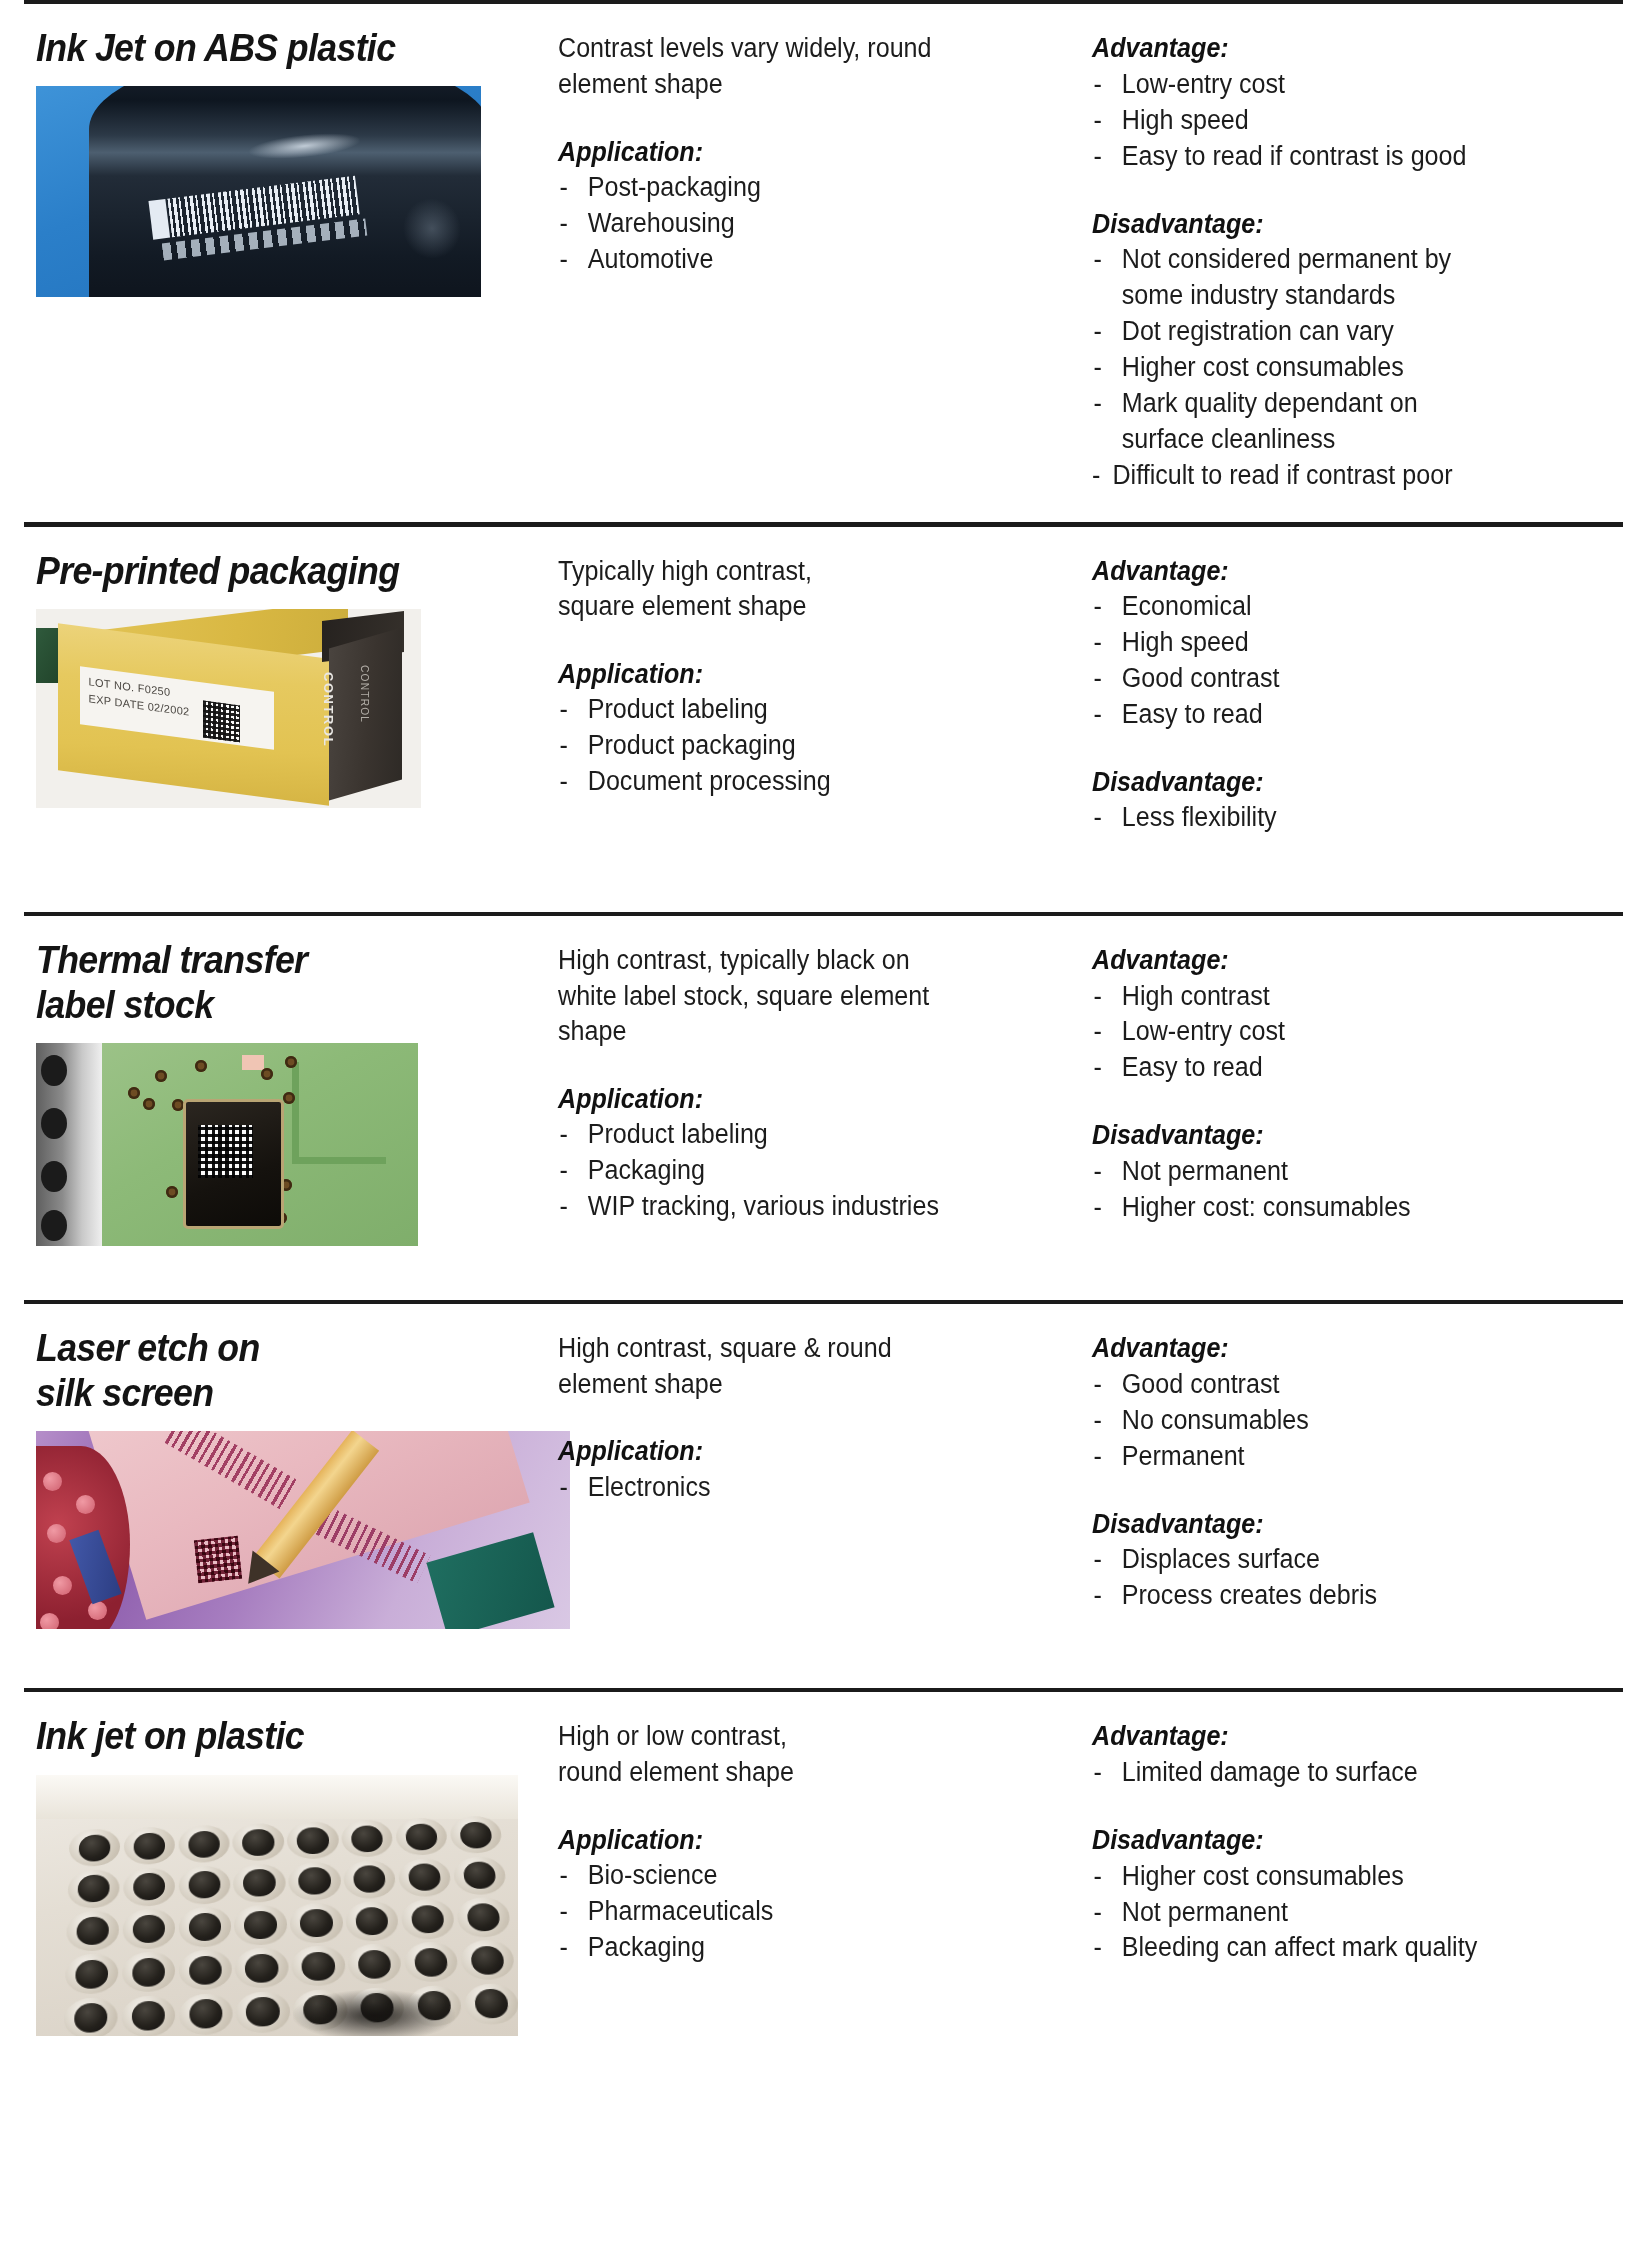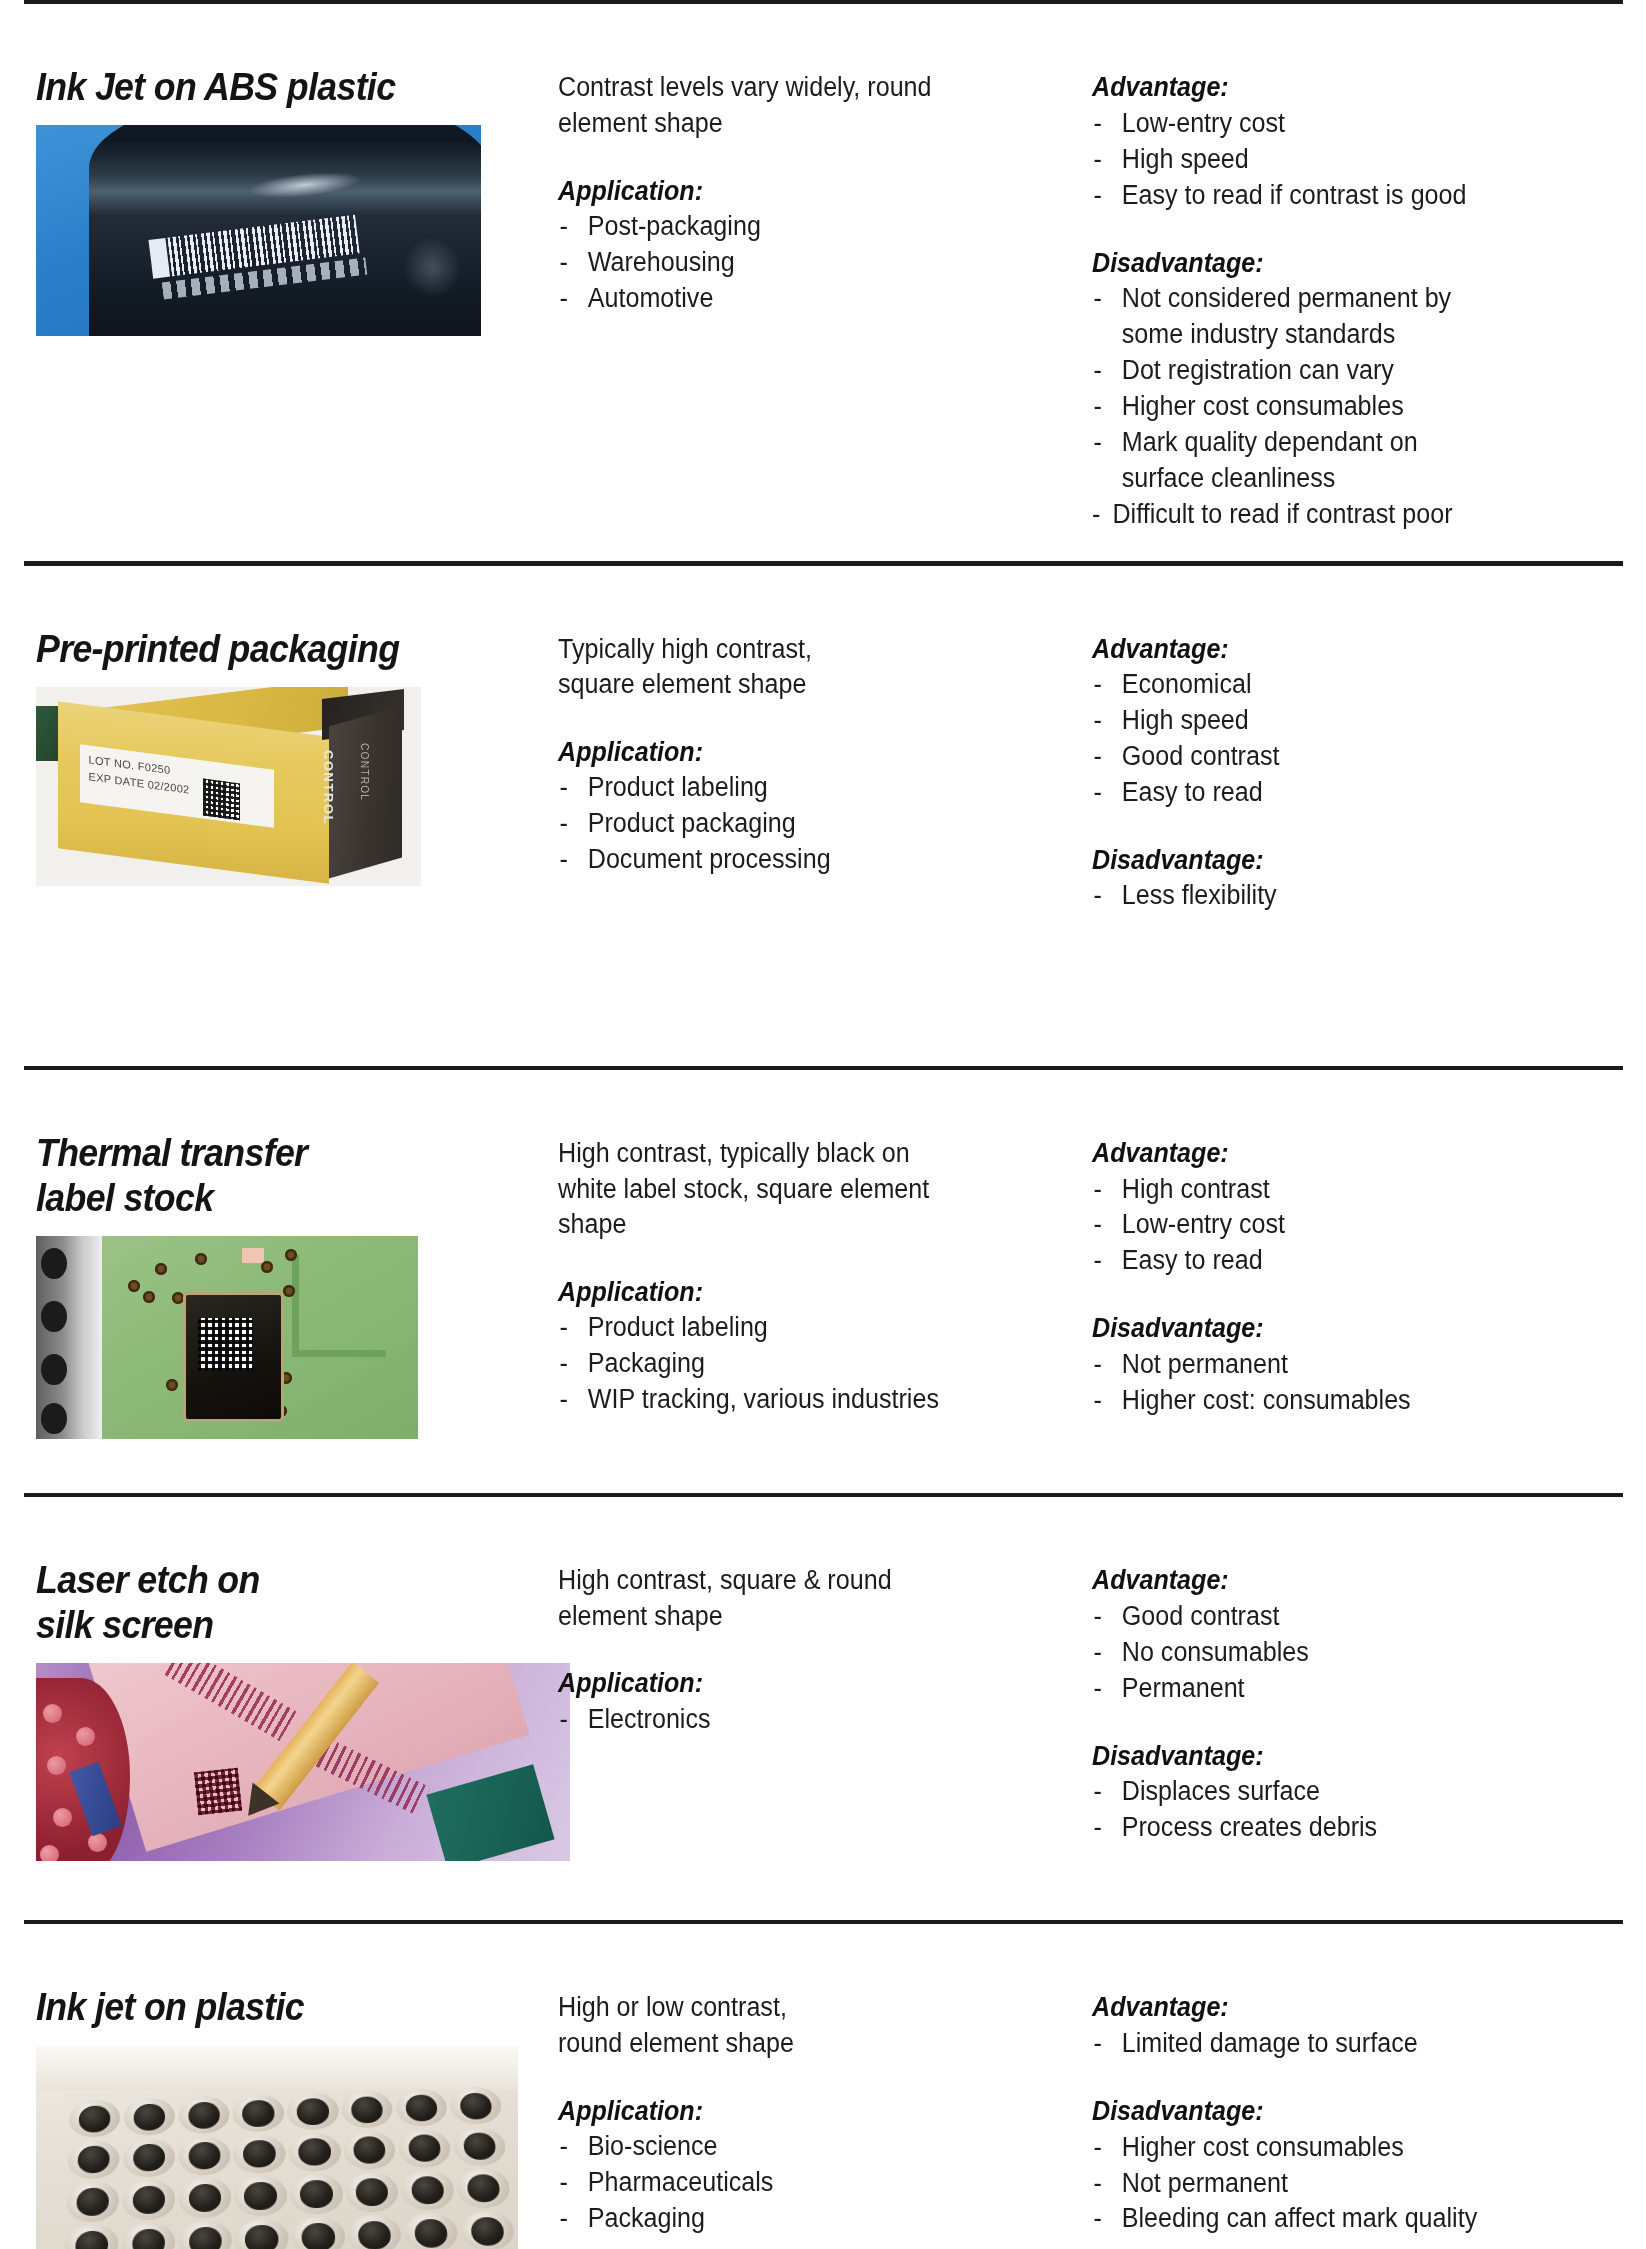--- a/index.html
+++ b/index.html
@@ -41,24 +41,23 @@
     height: 4.3px;
     background: #1b1b1b;
     width: 100%;
   }
 
   
   .row {
     position: relative;
     display: flex;
     align-items: flex-start;
-    margin-top: 39px;
   }
   .row-1 { height: 518px; }
-  .row-2 { height: 461px; }
+  .row-2 { height: 385px; }
   .row-3 { height: 384px; }
   .row-4 { height: 384px; justify-content: flex-end; }
   .row-5 { height: 418px; }
 
   .col-method {
     width: 534px;
     padding-left: 12px;
     padding-top: 22px;
     flex: 0 0 534px;
   }

